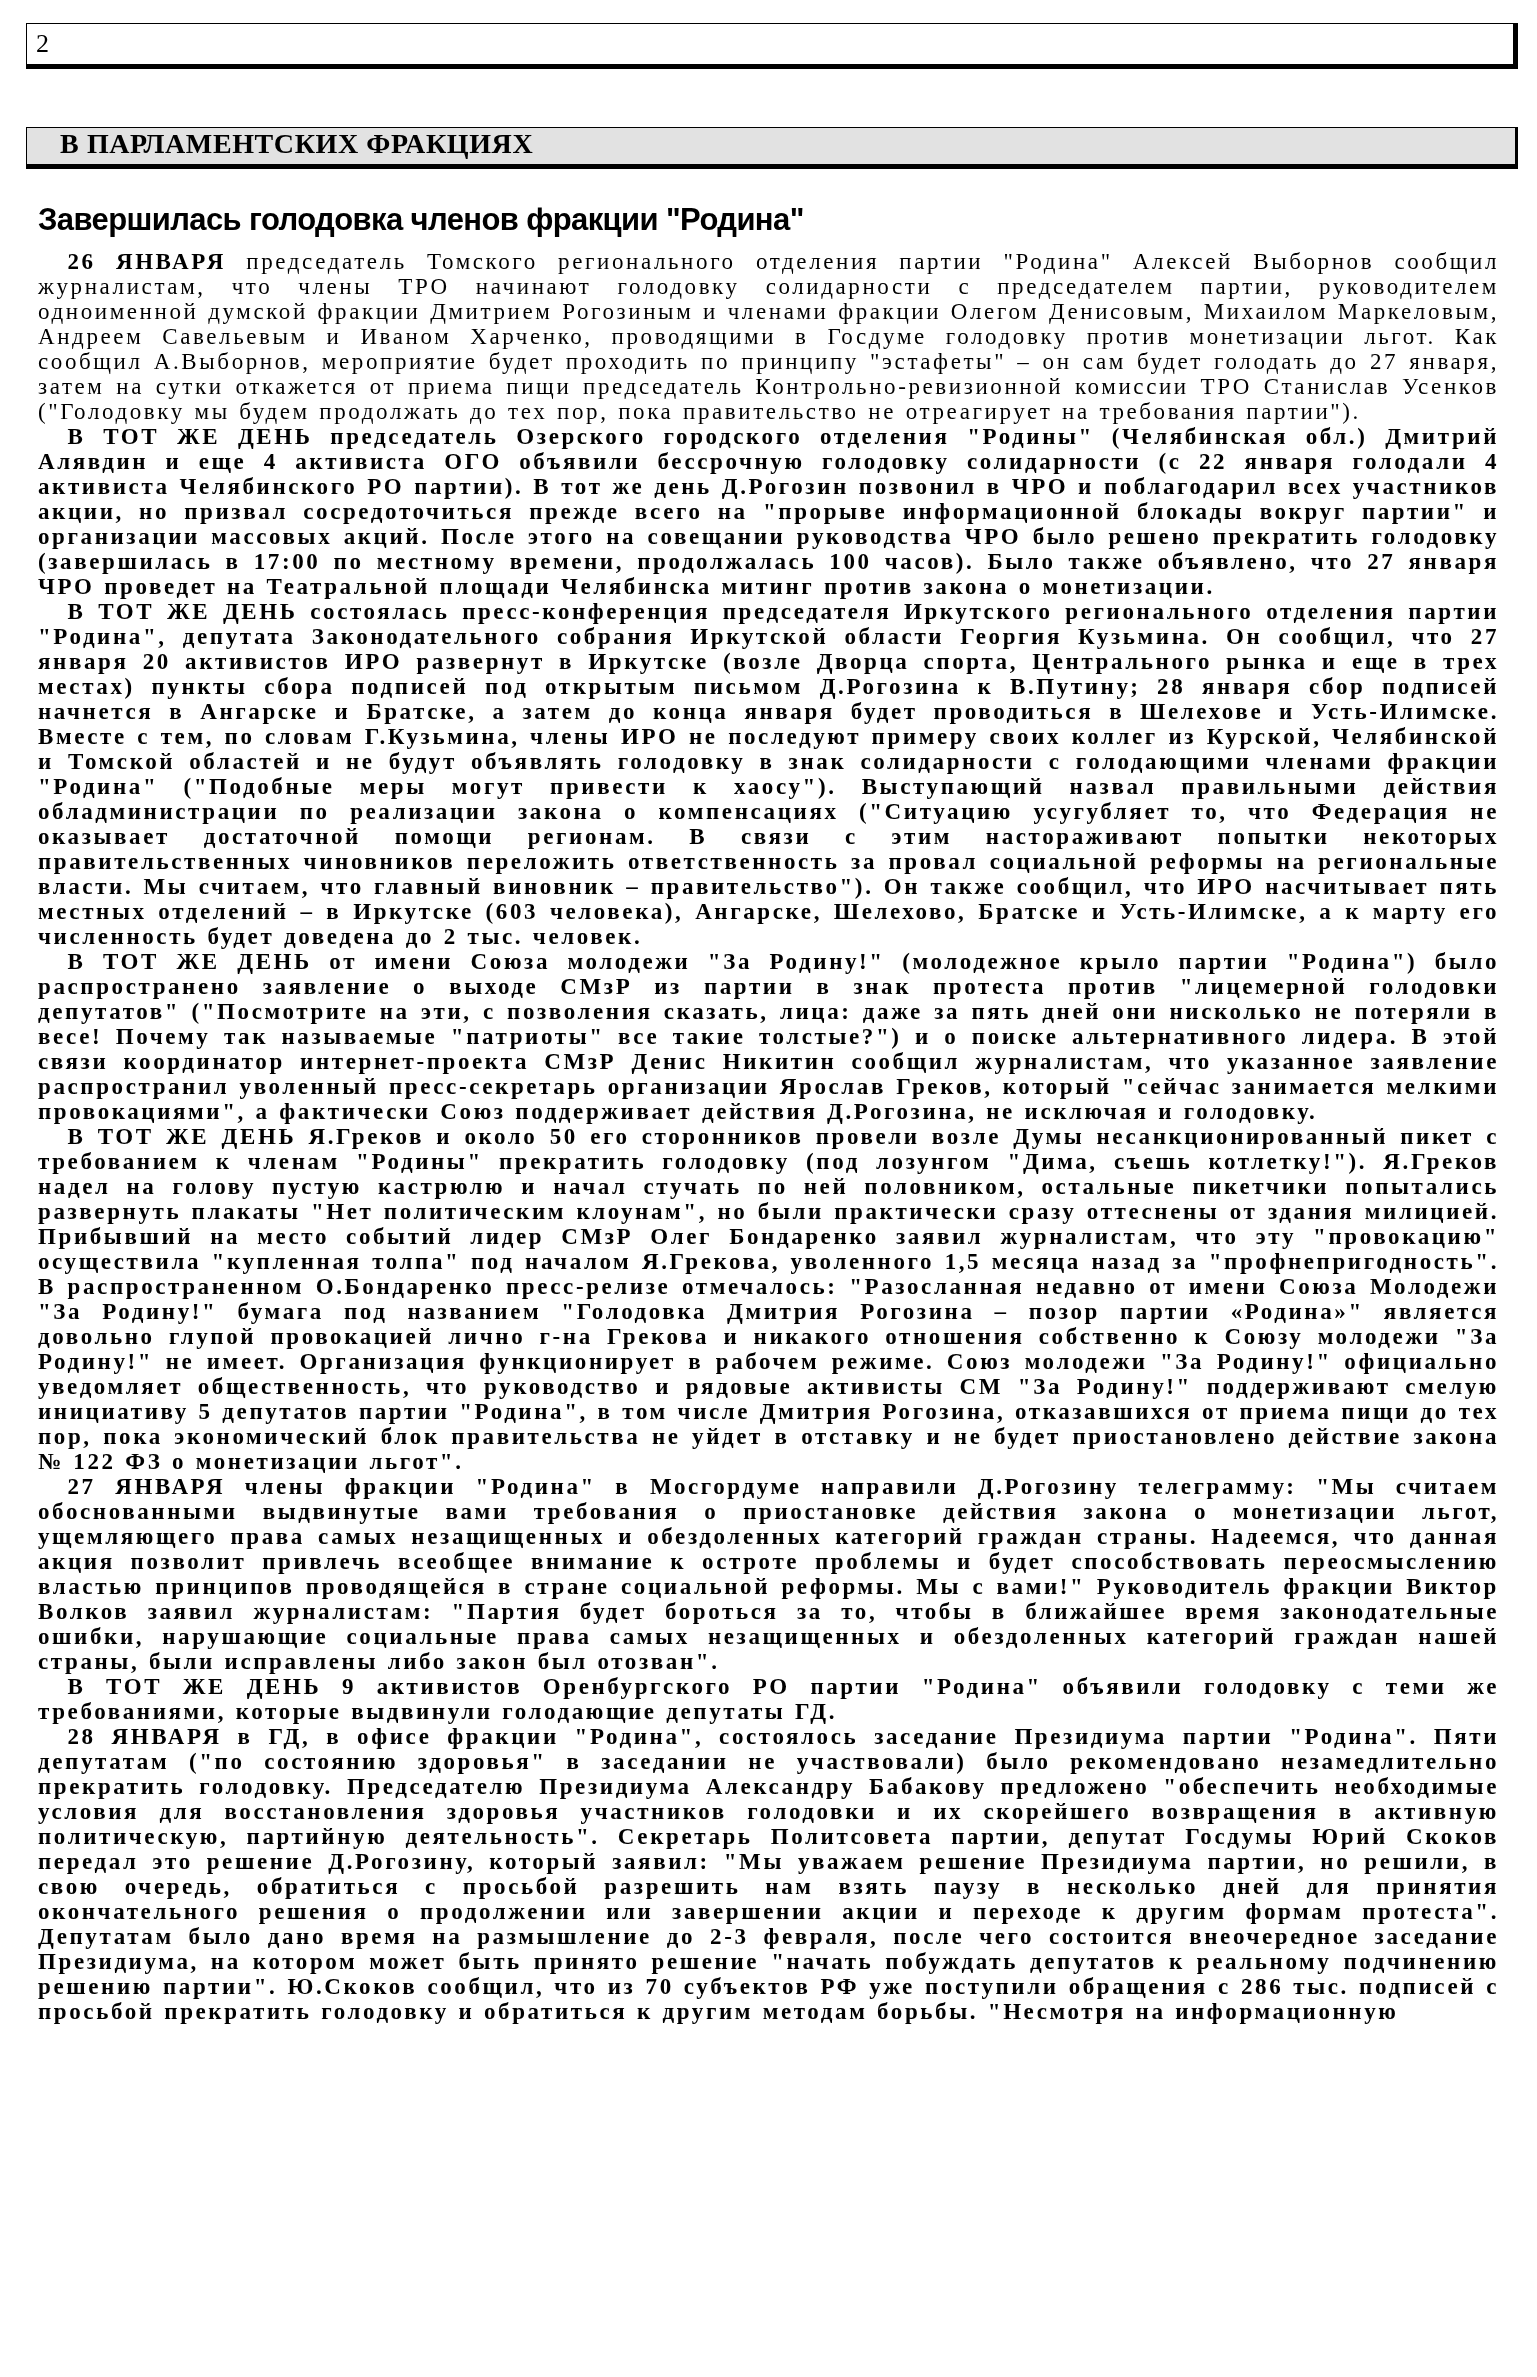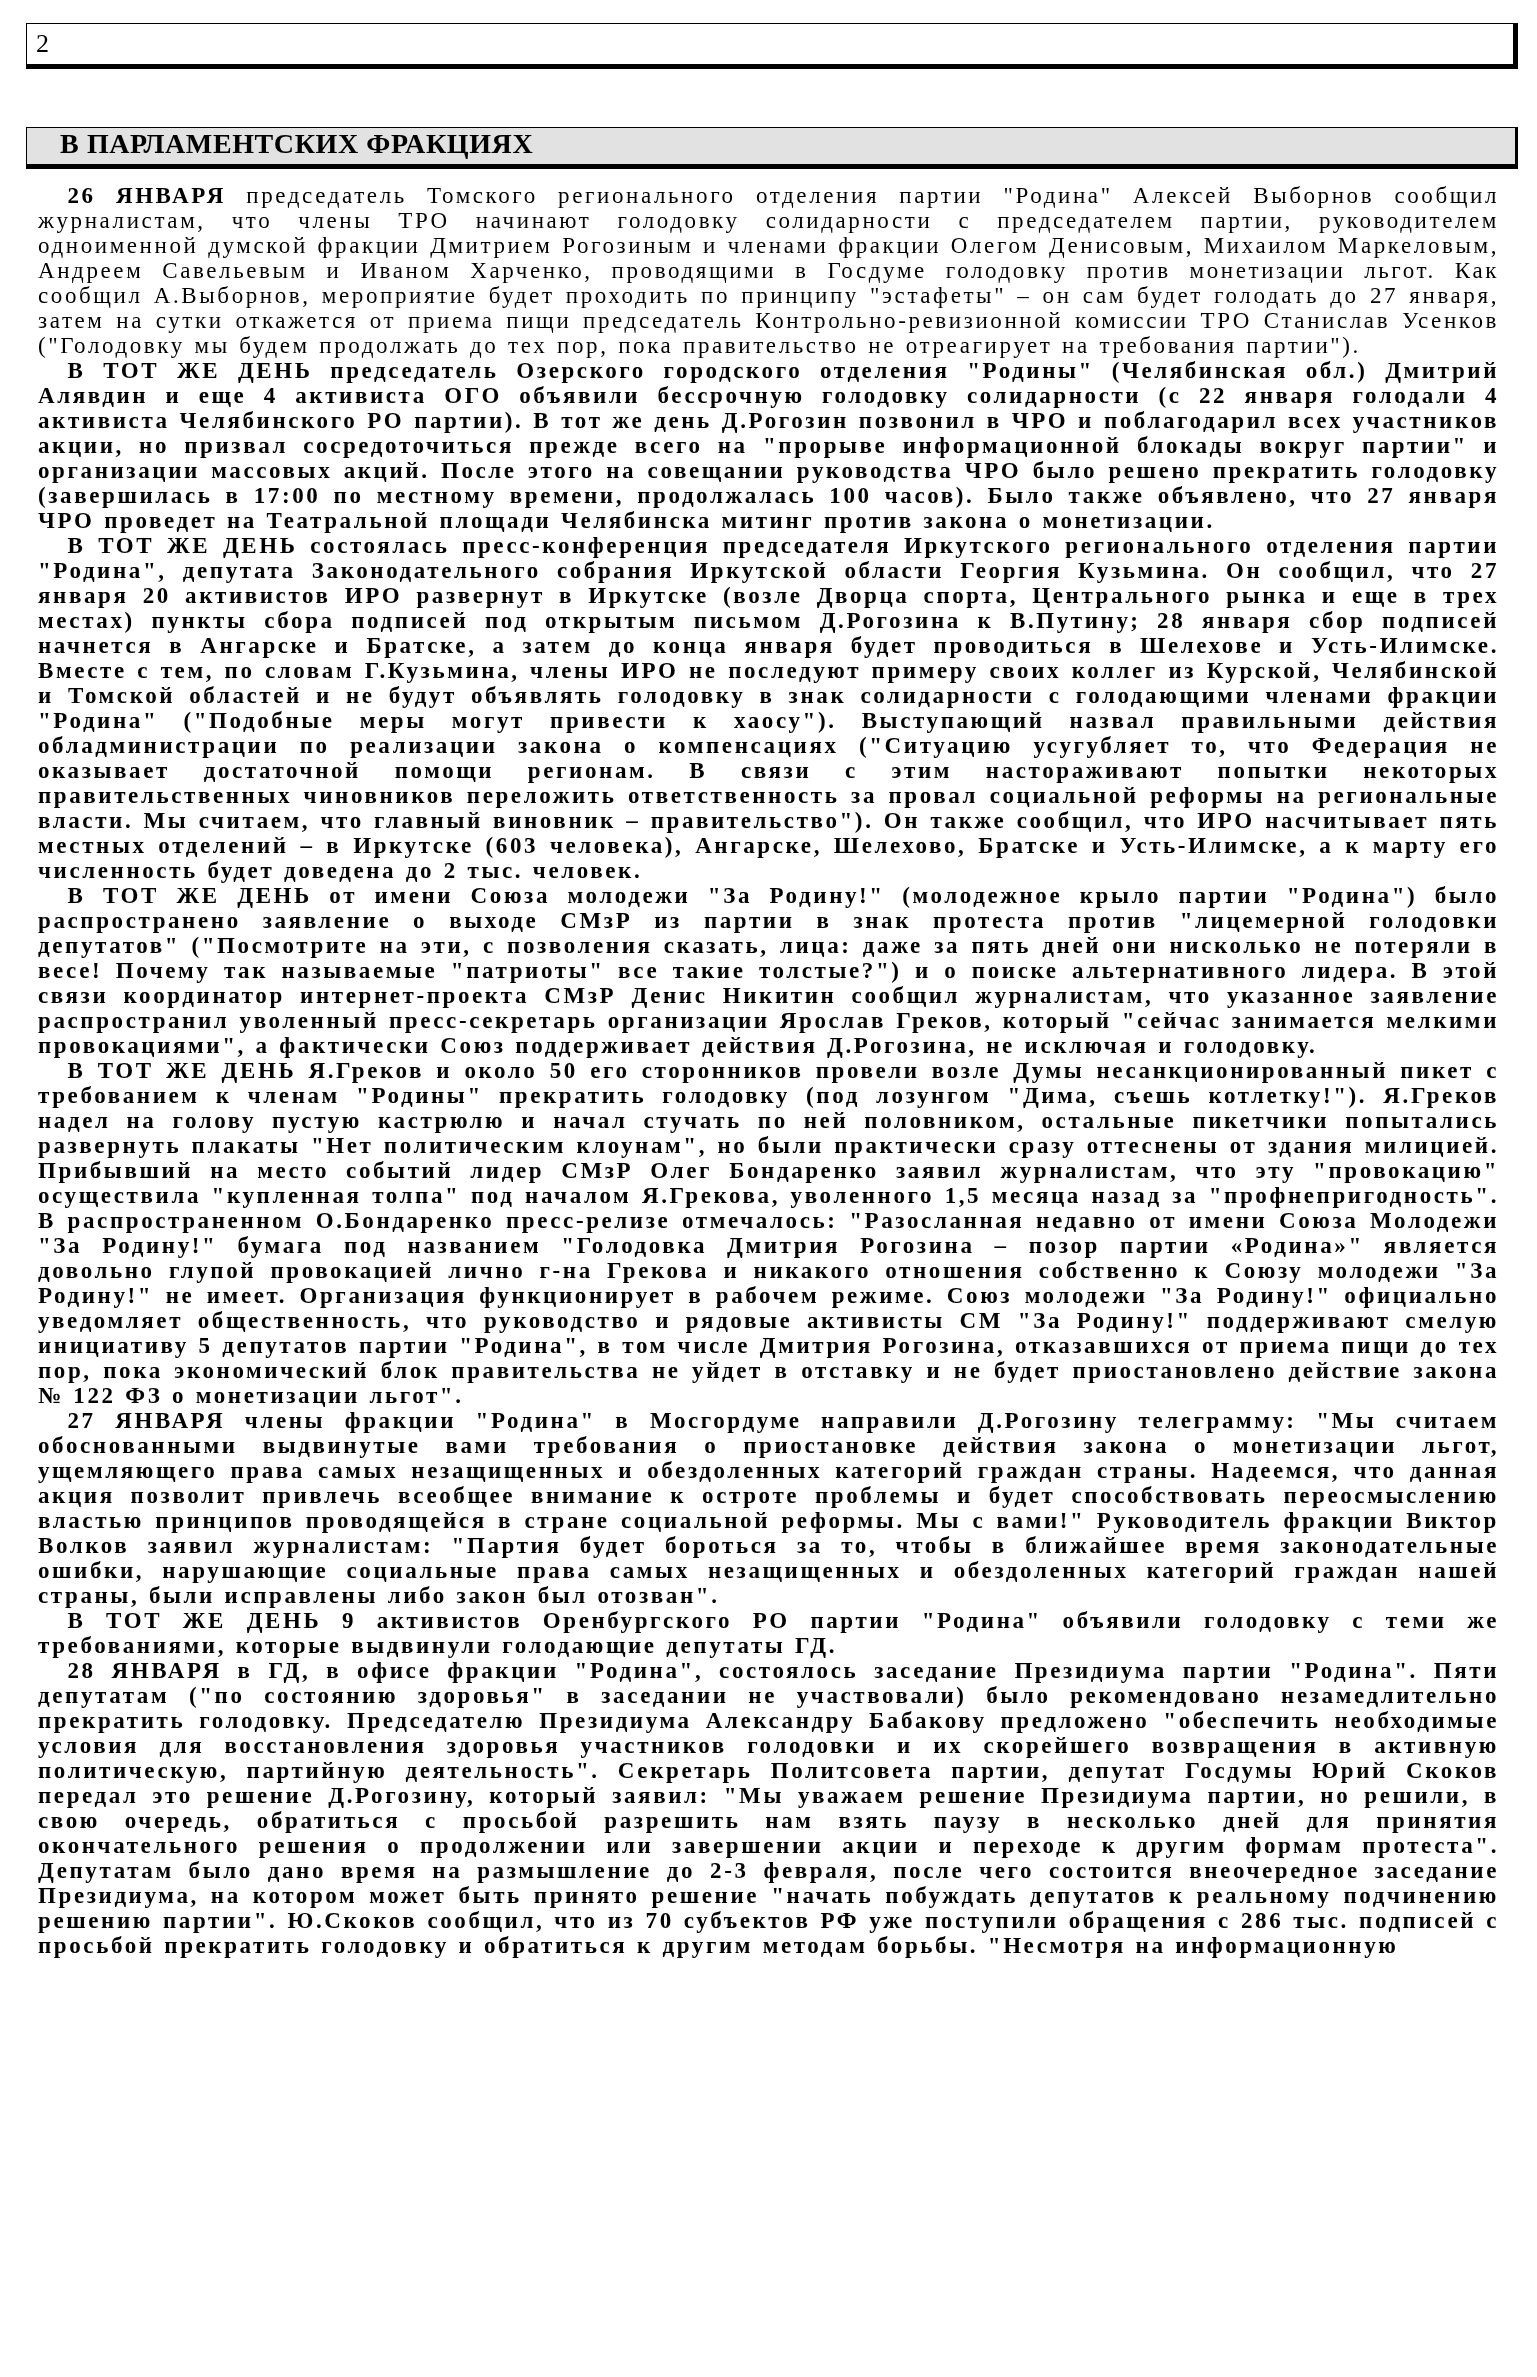--- a/index.html
+++ b/index.html
@@ -90,20 +90,21 @@
 <div class="page">
 
   <div class="header-box">
     <span class="pagenum">2</span>
   </div>
 
   <div class="section-box">
     <span class="section-title">В ПАРЛАМЕНТСКИХ ФРАКЦИЯХ</span>
   </div>
 
+  <h1 class="article-title">Завершилась голодовка членов фракции "Родина"</h1>
 
   <div class="article-body">
     <p class="para regular"><span class="lead">26 ЯНВАРЯ</span><span> председатель Томского регионального отделения партии "Родина" Алексей Выборнов сообщил журналистам, что члены ТРО начинают голодовку солидарности с председателем партии, руководителем одноименной думской фракции Дмитрием Рогозиным и членами фракции Олегом Денисовым, Михаилом Маркеловым, Андреем Савельевым и Иваном Харченко, проводящими в Госдуме голодовку против монетизации льгот. Как сообщил А.Выборнов, мероприятие будет проходить по принципу "эстафеты" – он сам будет голодать до 27 января, затем на сутки откажется от приема пищи председатель Контрольно-ревизионной комиссии ТРО Станислав Усенков ("Голодовку мы будем продолжать до тех пор, пока правительство не отреагирует на требования партии").</span></p>
     <p class="para bold"><span class="lead">В ТОТ ЖЕ ДЕНЬ</span><span> председатель Озерского городского отделения "Родины" (Челябинская обл.) Дмитрий Алявдин и еще 4 активиста ОГО объявили бессрочную голодовку солидарности (с 22 января голодали 4 активиста Челябинского РО партии). В тот же день Д.Рогозин позвонил в ЧРО и поблагодарил всех участников акции, но призвал сосредоточиться прежде всего на "прорыве информационной блокады вокруг партии" и организации массовых акций. После этого на совещании руководства ЧРО было решено прекратить голодовку (завершилась в 17:00 по местному времени, продолжалась 100 часов). Было также объявлено, что 27 января ЧРО проведет на Театральной площади Челябинска митинг против закона о монетизации.</span></p>
     <p class="para bold"><span class="lead">В ТОТ ЖЕ ДЕНЬ</span><span> состоялась пресс-конференция председателя Иркутского регионального отделения партии "Родина", депутата Законодательного собрания Иркутской области Георгия Кузьмина. Он сообщил, что 27 января 20 активистов ИРО развернут в Иркутске (возле Дворца спорта, Центрального рынка и еще в трех местах) пункты сбора подписей под открытым письмом Д.Рогозина к В.Путину; 28 января сбор подписей начнется в Ангарске и Братске, а затем до конца января будет проводиться в Шелехове и Усть-Илимске. Вместе с тем, по словам Г.Кузьмина, члены ИРО не последуют примеру своих коллег из Курской, Челябинской и Томской областей и не будут объявлять голодовку в знак солидарности с голодающими членами фракции "Родина" ("Подобные меры могут привести к хаосу"). Выступающий назвал правильными действия обладминистрации по реализации закона о компенсациях ("Ситуацию усугубляет то, что Федерация не оказывает достаточной помощи регионам. В связи с этим настораживают попытки некоторых правительственных чиновников переложить ответственность за провал социальной реформы на региональные власти. Мы считаем, что главный виновник – правительство"). Он также сообщил, что ИРО насчитывает пять местных отделений – в Иркутске (603 человека), Ангарске, Шелехово, Братске и Усть-Илимске, а к марту его численность будет доведена до 2 тыс. человек.</span></p>
     <p class="para bold"><span class="lead">В ТОТ ЖЕ ДЕНЬ</span><span> от имени Союза молодежи "За Родину!" (молодежное крыло партии "Родина") было распространено заявление о выходе СМзР из партии в знак протеста против "лицемерной голодовки депутатов" ("Посмотрите на эти, с позволения сказать, лица: даже за пять дней они нисколько не потеряли в весе! Почему так называемые "патриоты" все такие толстые?") и о поиске альтернативного лидера. В этой связи координатор интернет-проекта СМзР Денис Никитин сообщил журналистам, что указанное заявление распространил уволенный пресс-секретарь организации Ярослав Греков, который "сейчас занимается мелкими провокациями", а фактически Союз поддерживает действия Д.Рогозина, не исключая и голодовку.</span></p>
     <p class="para bold"><span class="lead">В ТОТ ЖЕ ДЕНЬ</span><span> Я.Греков и около 50 его сторонников провели возле Думы несанкционированный пикет с требованием к членам "Родины" прекратить голодовку (под лозунгом "Дима, съешь котлетку!"). Я.Греков надел на голову пустую кастрюлю и начал стучать по ней половником, остальные пикетчики попытались развернуть плакаты "Нет политическим клоунам", но были практически сразу оттеснены от здания милицией. Прибывший на место событий лидер СМзР Олег Бондаренко заявил журналистам, что эту "провокацию" осуществила "купленная толпа" под началом Я.Грекова, уволенного 1,5 месяца назад за "профнепригодность". В распространенном О.Бондаренко пресс-релизе отмечалось: "Разосланная недавно от имени Союза Молодежи "За Родину!" бумага под названием "Голодовка Дмитрия Рогозина – позор партии «Родина»" является довольно глупой провокацией лично г-на Грекова и никакого отношения собственно к Союзу молодежи "За Родину!" не имеет. Организация функционирует в рабочем режиме. Союз молодежи "За Родину!" официально уведомляет общественность, что руководство и рядовые активисты СМ "За Родину!" поддерживают смелую инициативу 5 депутатов партии "Родина", в том числе Дмитрия Рогозина, отказавшихся от приема пищи до тех пор, пока экономический блок правительства не уйдет в отставку и не будет приостановлено действие закона № 122 ФЗ о монетизации льгот".</span></p>
     <p class="para bold"><span class="lead">27 ЯНВАРЯ</span><span> члены фракции "Родина" в Мосгордуме направили Д.Рогозину телеграмму: "Мы считаем обоснованными выдвинутые вами требования о приостановке действия закона о монетизации льгот, ущемляющего права самых незащищенных и обездоленных категорий граждан страны. Надеемся, что данная акция позволит привлечь всеобщее внимание к остроте проблемы и будет способствовать переосмыслению властью принципов проводящейся в стране социальной реформы. Мы с вами!" Руководитель фракции Виктор Волков заявил журналистам: "Партия будет бороться за то, чтобы в ближайшее время законодательные ошибки, нарушающие социальные права самых незащищенных и обездоленных категорий граждан нашей страны, были исправлены либо закон был отозван".</span></p>
     <p class="para bold"><span class="lead">В ТОТ ЖЕ ДЕНЬ</span><span> 9 активистов Оренбургского РО партии "Родина" объявили голодовку с теми же требованиями, которые выдвинули голодающие депутаты ГД.</span></p>
     <p class="para bold"><span class="lead">28 ЯНВАРЯ</span><span> в ГД, в офисе фракции "Родина", состоялось заседание Президиума партии "Родина". Пяти депутатам ("по состоянию здоровья" в заседании не участвовали) было рекомендовано незамедлительно прекратить голодовку. Председателю Президиума Александру Бабакову предложено "обеспечить необходимые условия для восстановления здоровья участников голодовки и их скорейшего возвращения в активную политическую, партийную деятельность". Секретарь Политсовета партии, депутат Госдумы Юрий Скоков передал это решение Д.Рогозину, который заявил: "Мы уважаем решение Президиума партии, но решили, в свою очередь, обратиться с просьбой разрешить нам взять паузу в несколько дней для принятия окончательного решения о продолжении или завершении акции и переходе к другим формам протеста". Депутатам было дано время на размышление до 2-3 февраля, после чего состоится внеочередное заседание Президиума, на котором может быть принято решение "начать побуждать депутатов к реальному подчинению решению партии". Ю.Скоков сообщил, что из 70 субъектов РФ уже поступили обращения с 286 тыс. подписей с просьбой прекратить голодовку и обратиться к другим методам борьбы. "Несмотря на информационную</span></p>

